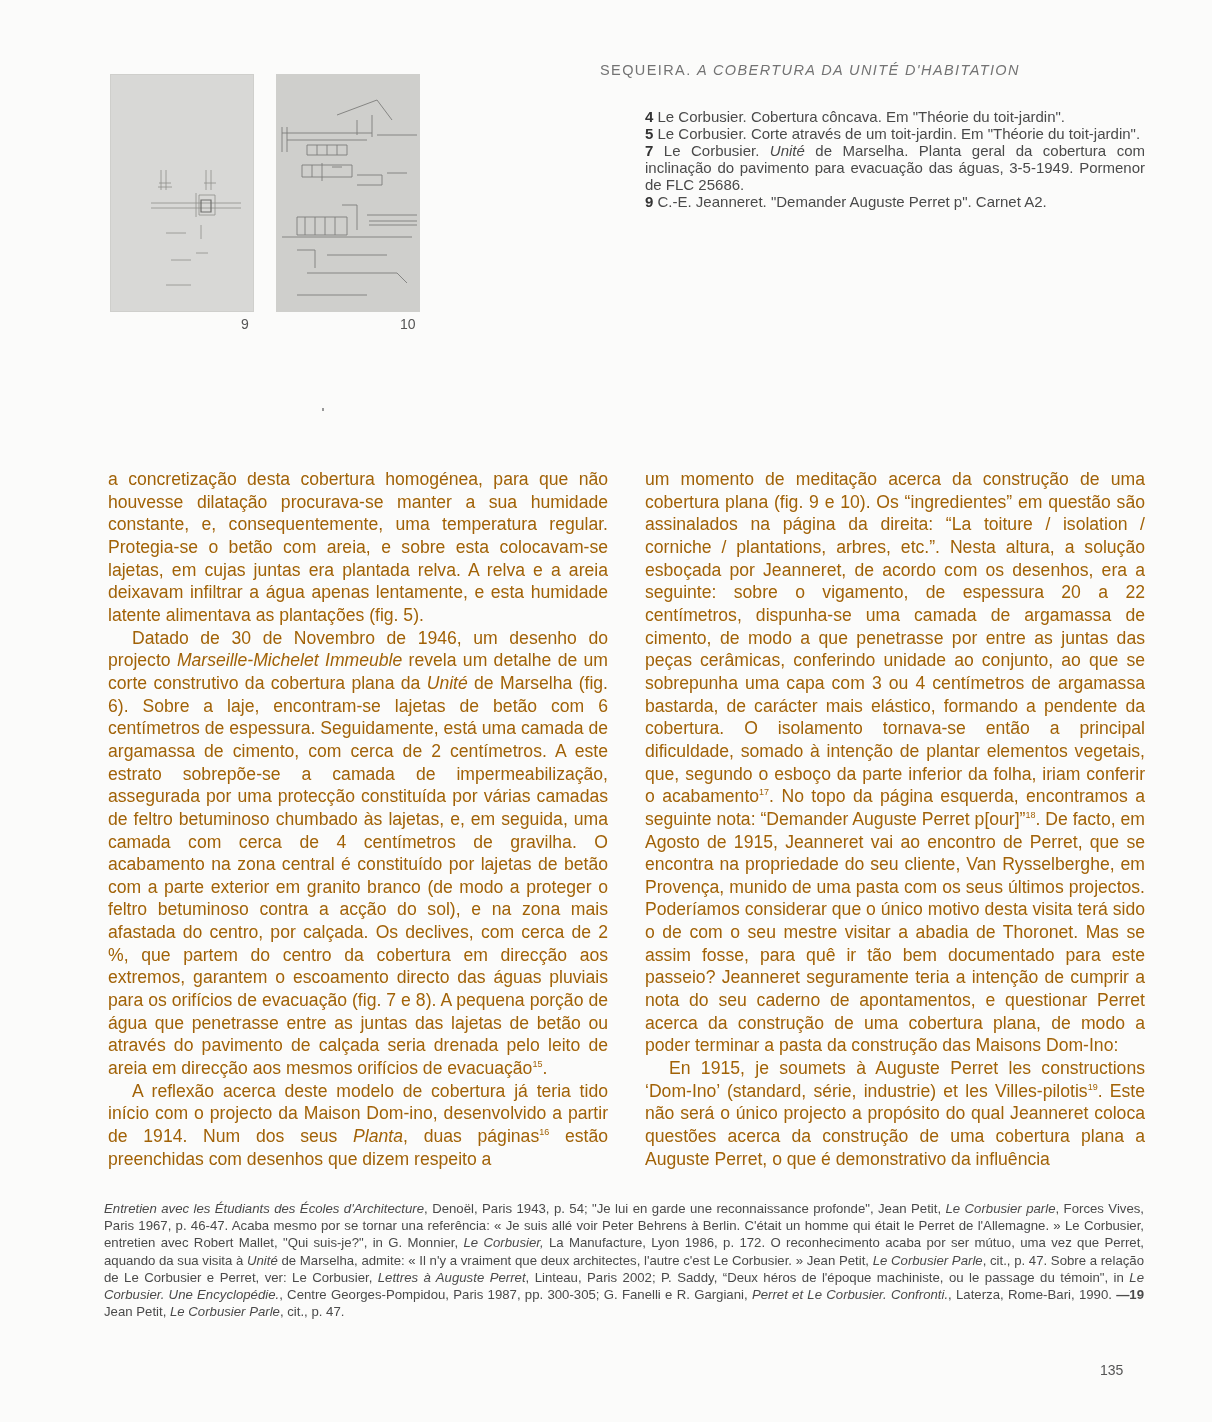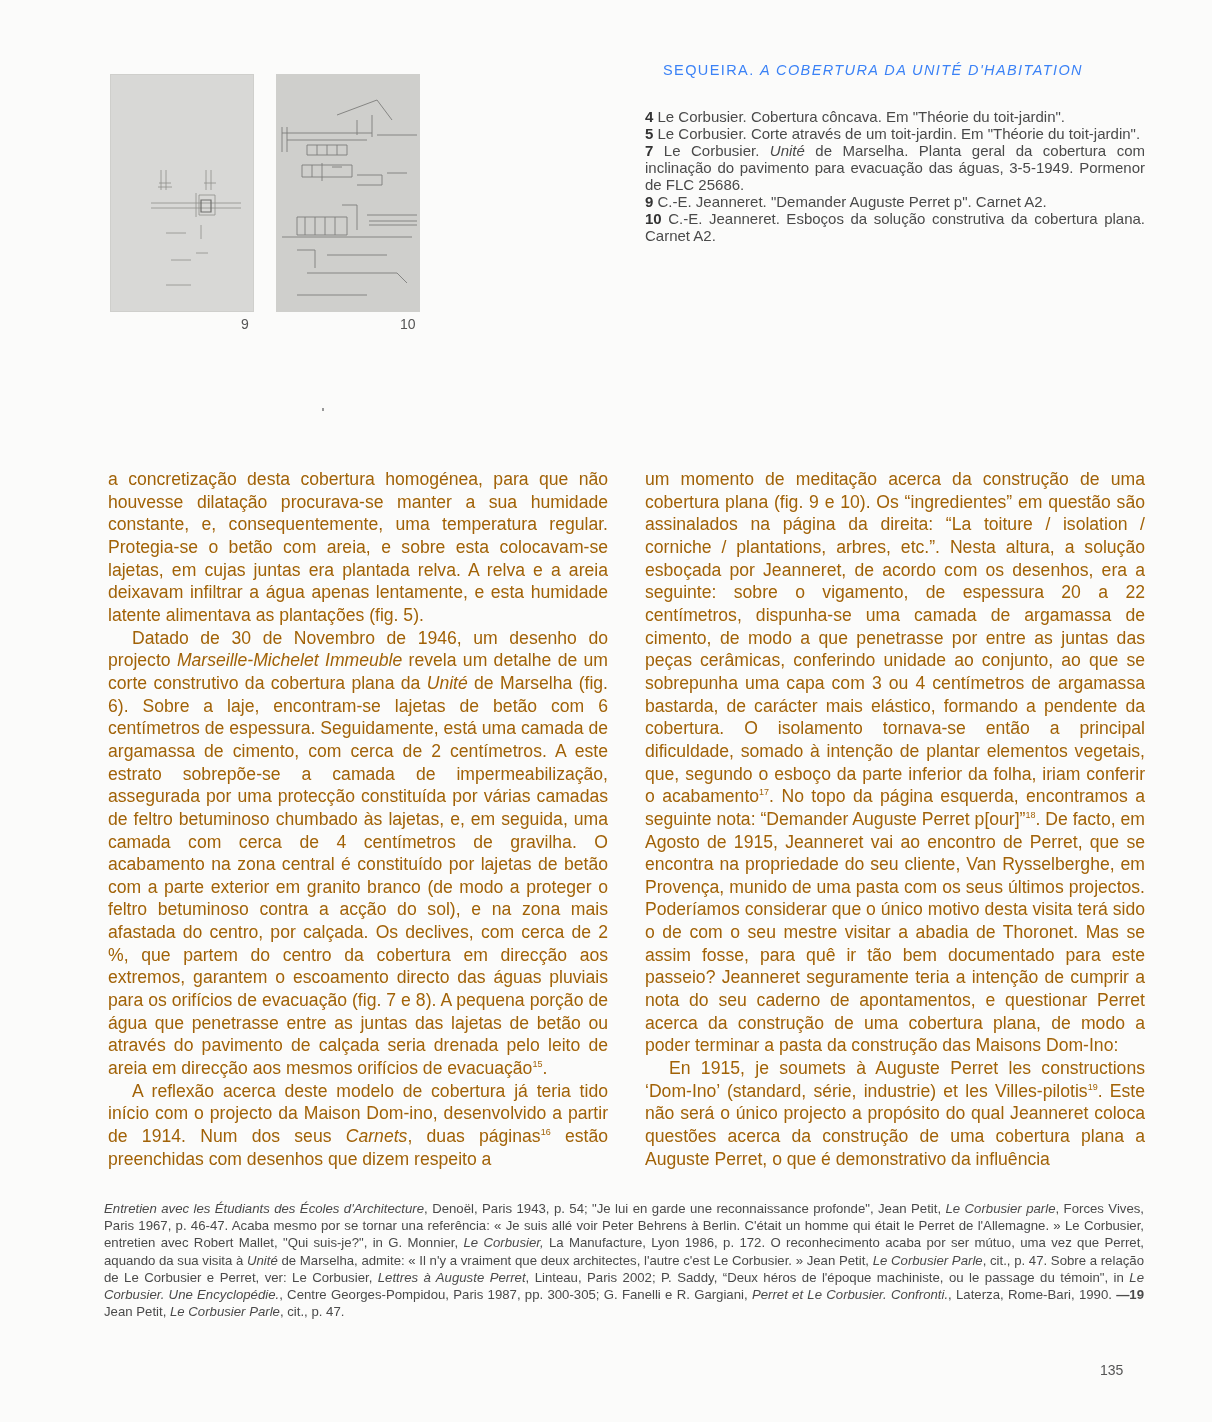--- a/index.html
+++ b/index.html
@@ -6,22 +6,22 @@
   body {
     width: 1212px; height: 1422px;
     background: #fbfbfa;
     position: relative;
     overflow: hidden;
     font-family: "Liberation Sans", "DejaVu Sans", sans-serif;
     color: #3a3a3a;
   }
   .running-head {
     position: absolute; left: 600px; top: 62px; width: 546px;
-    text-align: center;
-    font-size: 14.5px; letter-spacing: 1.4px; color: #3b82f6;
+    text-align: left;
+    font-size: 14.5px; letter-spacing: 1.4px; color: #737373;
   }
   .running-head .it { font-style: italic; }
   .figure {
     position: absolute; background: #d6d6d4;
     border: 1px solid #cfcfcc;
   }
   .figure svg { width: 100%; height: 100%; display: block; }
   .fig-num {
     position: absolute; font-size: 14px; color: #555;
   }
@@ -93,29 +93,28 @@
     </g>
   </svg>
 </div>
 <div class="fig-num" style="left:400px; top:316px;">10</div>
 
 <div class="captions" id="captions">
     <p><b>4 </b><span>Le Corbusier. Cobertura côncava. Em "Théorie du toit-jardin".</span></p>
     <p><b>5 </b><span>Le Corbusier. Corte através de um toit-jardin. Em "Théorie du toit-jardin".</span></p>
     <p><b>7 </b><span>Le Corbusier. </span><i>Unité</i><span> de Marselha. Planta geral da cobertura com inclinação do pavimento para evacuação das águas, 3-5-1949. Pormenor de FLC 25686.</span></p>
     <p><b>9 </b><span>C.-E. Jeanneret. "Demander Auguste Perret p". Carnet A2.</span></p>
-    <p><b>10 </b><span>C.-E. Jeanneret. Esboços da solução construtiva da cobertura plana. Carnet A2.</span></p>
   </div>
 
 <div class="tick-mark"></div>
 
 <div class="col col-left" id="col-left">
     <p><span>a concretização desta cobertura homogénea, para que não houvesse dilatação procurava-se manter a sua humidade constante, e, consequentemente, uma temperatura regular. Protegia-se o betão com areia, e sobre esta colocavam-se lajetas, em cujas juntas era plantada relva. A relva e a areia deixavam infiltrar a água apenas lentamente, e esta humidade latente alimentava as plantações (fig. 5).</span></p>
     <p class="indent"><span>Datado de 30 de Novembro de 1946, um desenho do projecto </span><i>Marseille-Michelet Immeuble</i><span> revela um detalhe de um corte construtivo da cobertura plana da </span><i>Unité</i><span> de Marselha (fig. 6). Sobre a laje, encontram-se lajetas de betão com 6 centímetros de espessura. Seguidamente, está uma camada de argamassa de cimento, com cerca de 2 centímetros. A este estrato sobrepõe-se a camada de impermeabilização, assegurada por uma protecção constituída por várias camadas de feltro betuminoso chumbado às lajetas, e, em seguida, uma camada com cerca de 4 centímetros de gravilha. O acabamento na zona central é constituído por lajetas de betão com a parte exterior em granito branco (de modo a proteger o feltro betuminoso contra a acção do sol), e na zona mais afastada do centro, por calçada. Os declives, com cerca de 2 %, que partem do centro da cobertura em direcção aos extremos, garantem o escoamento directo das águas pluviais para os orifícios de evacuação (fig. 7 e 8). A pequena porção de água que penetrasse entre as juntas das lajetas de betão ou através do pavimento de calçada seria drenada pelo leito de areia em direcção aos mesmos orifícios de evacuação</span><sup>15</sup><span>.</span></p>
-    <p class="indent"><span>A reflexão acerca deste modelo de cobertura já teria tido início com o projecto da Maison Dom-ino, desenvolvido a partir de 1914. Num dos seus </span><i>Carnets</i><span>, duas páginas</span><sup>16</sup><span> estão preenchidas com desenhos que dizem respeito a</span></p>
+    <p class="indent"><span>A reflexão acerca deste modelo de cobertura já teria tido início com o projecto da Maison Dom-ino, desenvolvido a partir de 1914. Num dos seus </span><i>Planta</i><span>, duas páginas</span><sup>16</sup><span> estão preenchidas com desenhos que dizem respeito a</span></p>
   </div>
 <div class="col col-right" id="col-right">
     <p><span>um momento de meditação acerca da construção de uma cobertura plana (fig. 9 e 10). Os “ingredientes” em questão são assinalados na página da direita: “La toiture / isolation / corniche / plantations, arbres, etc.”. Nesta altura, a solução esboçada por Jeanneret, de acordo com os desenhos, era a seguinte: sobre o vigamento, de espessura 20 a 22 centímetros, dispunha-se uma camada de argamassa de cimento, de modo a que penetrasse por entre as juntas das peças cerâmicas, conferindo unidade ao conjunto, ao que se sobrepunha uma capa com 3 ou 4 centímetros de argamassa bastarda, de carácter mais elástico, formando a pendente da cobertura. O isolamento tornava-se então a principal dificuldade, somado à intenção de plantar elementos vegetais, que, segundo o esboço da parte inferior da folha, iriam conferir o acabamento</span><sup>17</sup><span>. No topo da página esquerda, encontramos a seguinte nota: “Demander Auguste Perret p[our]”</span><sup>18</sup><span>. De facto, em Agosto de 1915, Jeanneret vai ao encontro de Perret, que se encontra na propriedade do seu cliente, Van Rysselberghe, em Provença, munido de uma pasta com os seus últimos projectos. Poderíamos considerar que o único motivo desta visita terá sido o de com o seu mestre visitar a abadia de Thoronet. Mas se assim fosse, para quê ir tão bem documentado para este passeio? Jeanneret seguramente teria a intenção de cumprir a nota do seu caderno de apontamentos, e questionar Perret acerca da construção de uma cobertura plana, de modo a poder terminar a pasta da construção das Maisons Dom-Ino:</span></p>
     <p class="indent"><span>En 1915, je soumets à Auguste Perret les constructions ‘Dom-Ino’ (standard, série, industrie) et les Villes-pilotis</span><sup>19</sup><span>. Este não será o único projecto a propósito do qual Jeanneret coloca questões acerca da construção de uma cobertura plana a Auguste Perret, o que é demonstrativo da influência</span></p>
   </div>
 
 <div class="footnotes" id="footnotes"><i>Entretien avec les Étudiants des Écoles d'Architecture</i><span>, Denoël, Paris 1943, p. 54; "Je lui en garde une reconnaissance profonde", Jean Petit, </span><i>Le Corbusier parle</i><span>, Forces Vives, Paris 1967, p. 46-47. Acaba mesmo por se tornar una referência: « Je suis allé voir Peter Behrens à Berlin. C'était un homme qui était le Perret de l'Allemagne. » Le Corbusier, entretien avec Robert Mallet, "Qui suis-je?", in G. Monnier, </span><i>Le Corbusier,</i><span> La Manufacture, Lyon 1986, p. 172. O reconhecimento acaba por ser mútuo, uma vez que Perret, aquando da sua visita à </span><i>Unité</i><span> de Marselha, admite: « Il n'y a vraiment que deux architectes, l'autre c'est Le Corbusier. » Jean Petit, </span><i>Le Corbusier Parle</i><span>, cit., p. 47. Sobre a relação de Le Corbusier e Perret, ver: Le Corbusier, </span><i>Lettres à Auguste Perret</i><span>, Linteau, Paris 2002; P. Saddy, “Deux héros de l'époque machiniste, ou le passage du témoin", in </span><i>Le Corbusier. Une Encyclopédie.</i><span>, Centre Georges-Pompidou, Paris 1987, pp. 300-305; G. Fanelli e R. Gargiani, </span><i>Perret et Le Corbusier. Confronti.</i><span>, Laterza, Rome-Bari, 1990. </span><b>—19</b><span> Jean Petit, </span><i>Le Corbusier Parle</i><span>, cit., p. 47.</span></div>
 
 <div class="page-number">135</div>
 

